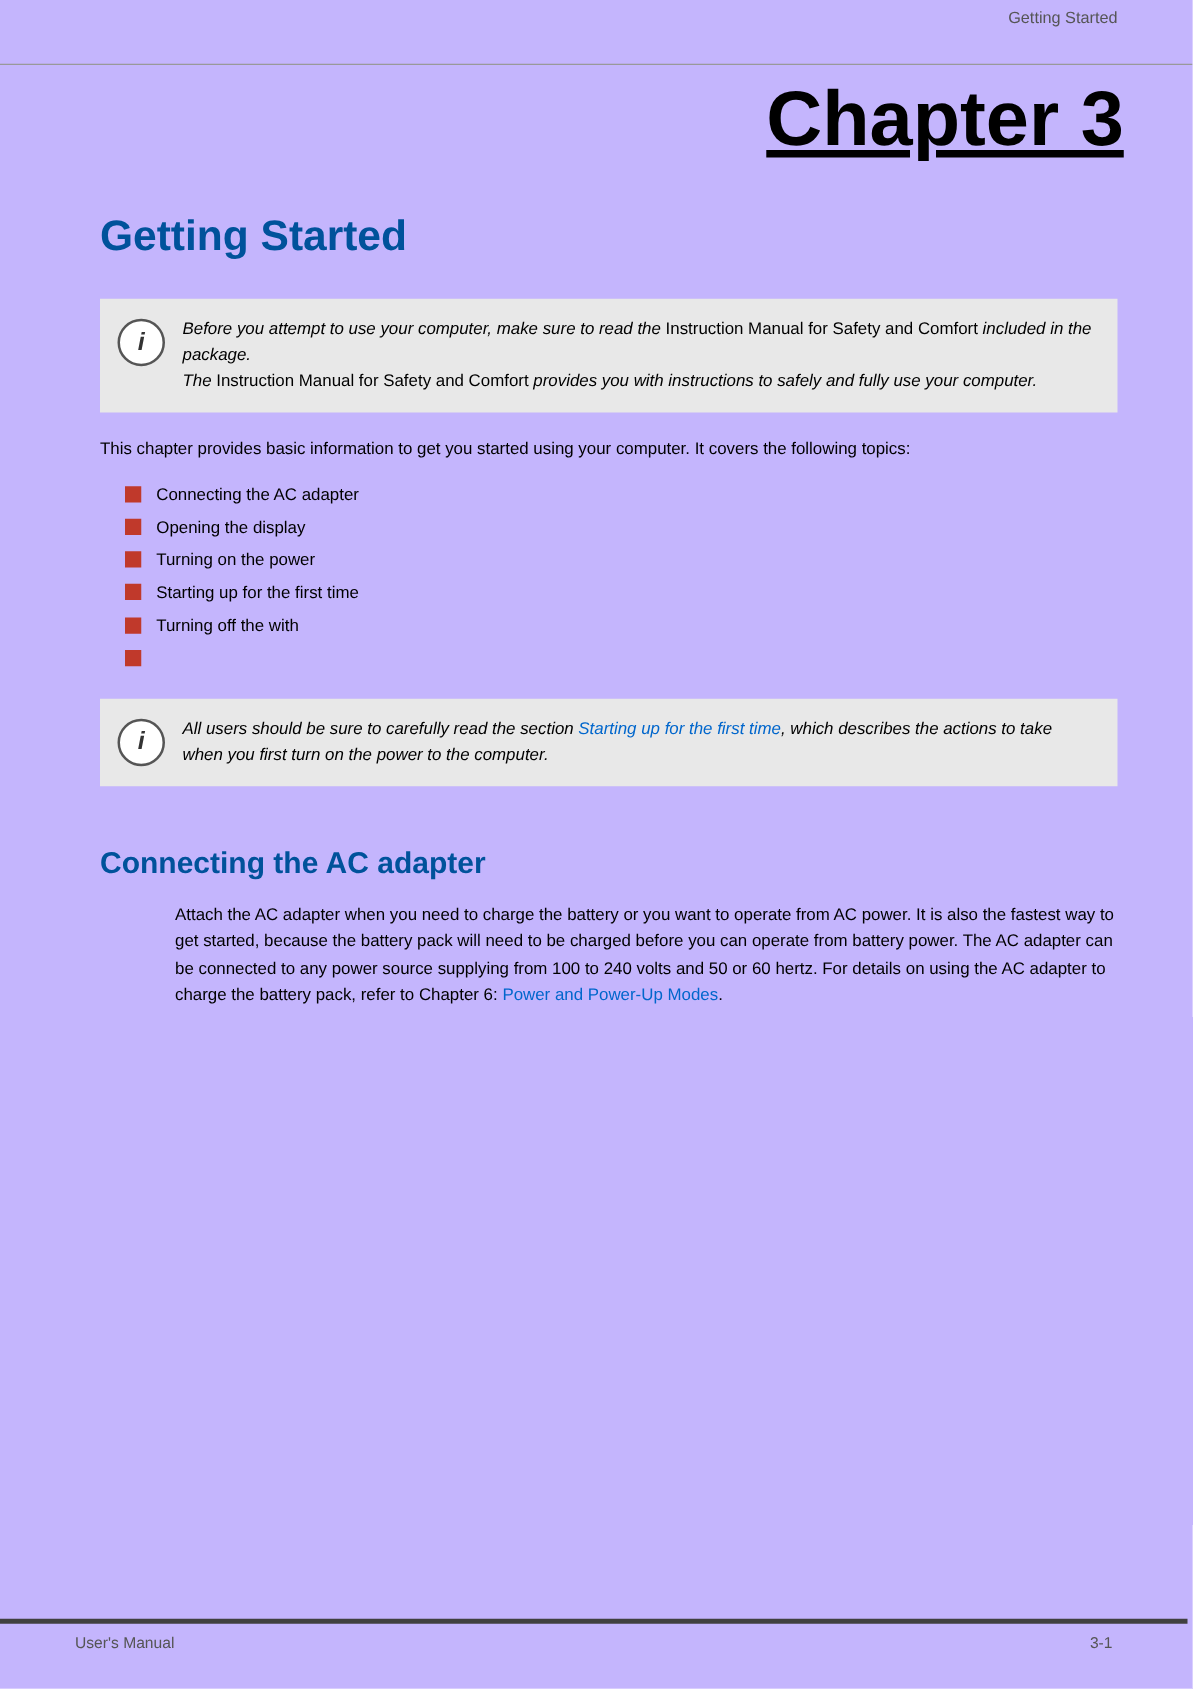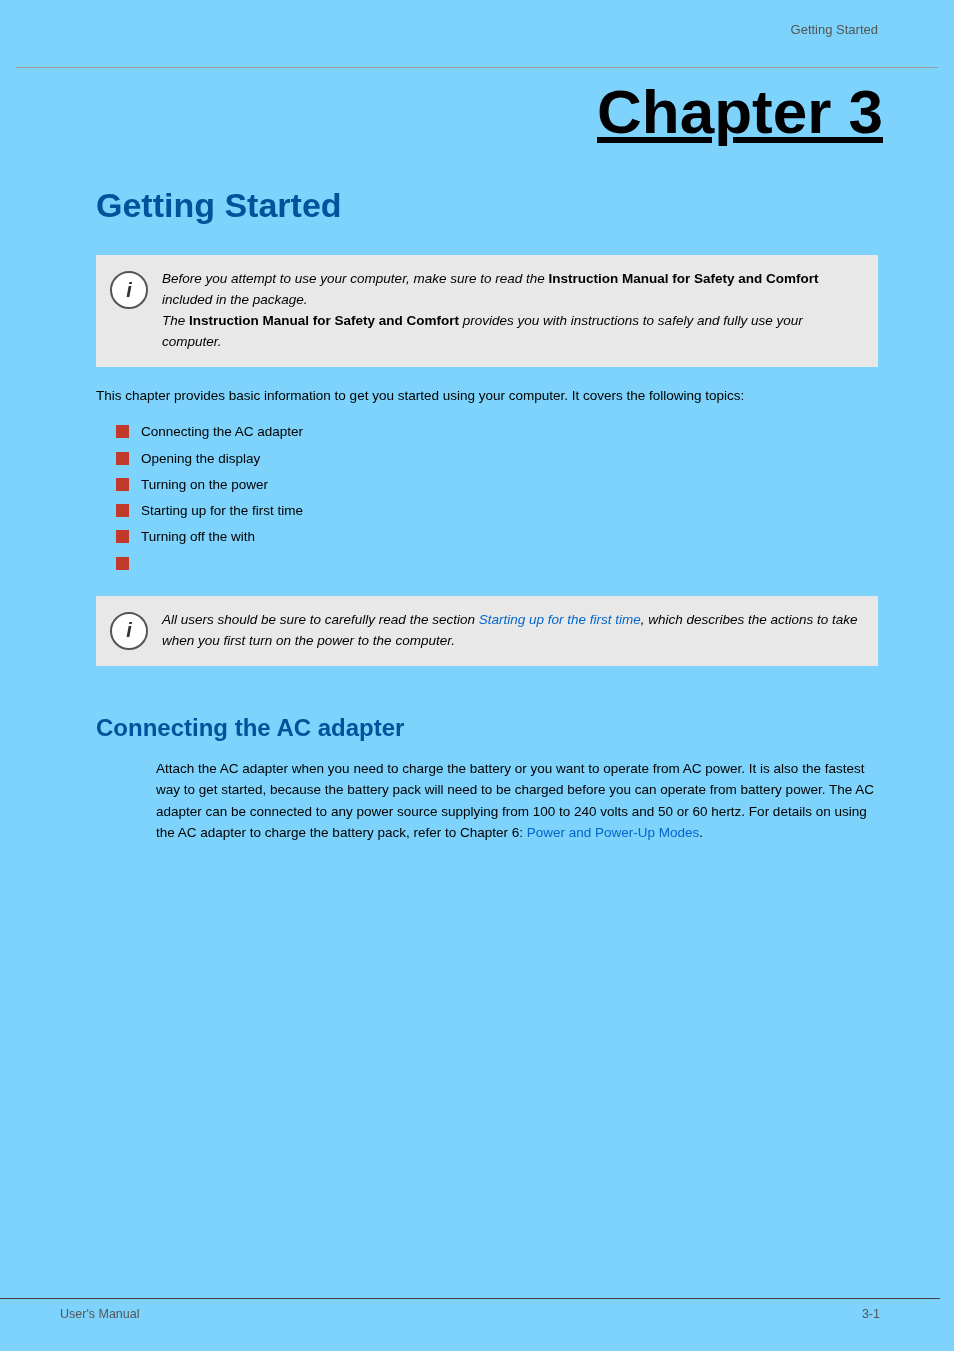--- a/index.html
+++ b/index.html
@@ -14,23 +14,23 @@
       color: #000;
       background: #fff;
       width: 954px;
       min-height: 1351px;
       position: relative;
     }
 
     .page {
       width: 954px;
       min-height: 1351px;
-      padding: 16px;
+      padding: 0;
       position: relative;
-      background: #7dd3fc;
+      background: #c4b5fd;
     }
 
     
     .header-line {
       width: 100%;
       border-top: 1.5px solid #999;
       margin-top: 30px;
     }
 
     .header-label {
@@ -97,21 +97,21 @@
       font-size: 13.5px;
       color: #000;
       line-height: 1.55;
     }
 
     .info-text em {
       font-style: italic;
     }
 
     .info-text strong {
-      font-weight: bold;
+      font-weight: normal;
       font-style: normal;
     }
 
     .info-text a {
       color: #0066cc;
       text-decoration: none;
     }
 
     
     .body-text {
@@ -158,26 +158,26 @@
     
     .indented {
       padding-left: 60px;
     }
 
     
     .footer {
       position: absolute;
       bottom: 30px;
       left: 0;
-      right: 14px;
+      right: 4px;
       display: flex;
       justify-content: space-between;
       align-items: center;
       padding: 0 60px;
-      border-top: 1px solid #404040;
+      border-top: 4px solid #404040;
       padding-top: 8px;
     }
 
     .footer-left {
       font-size: 12.5px;
       color: #555;
     }
 
     .footer-right {
       font-size: 12.5px;

